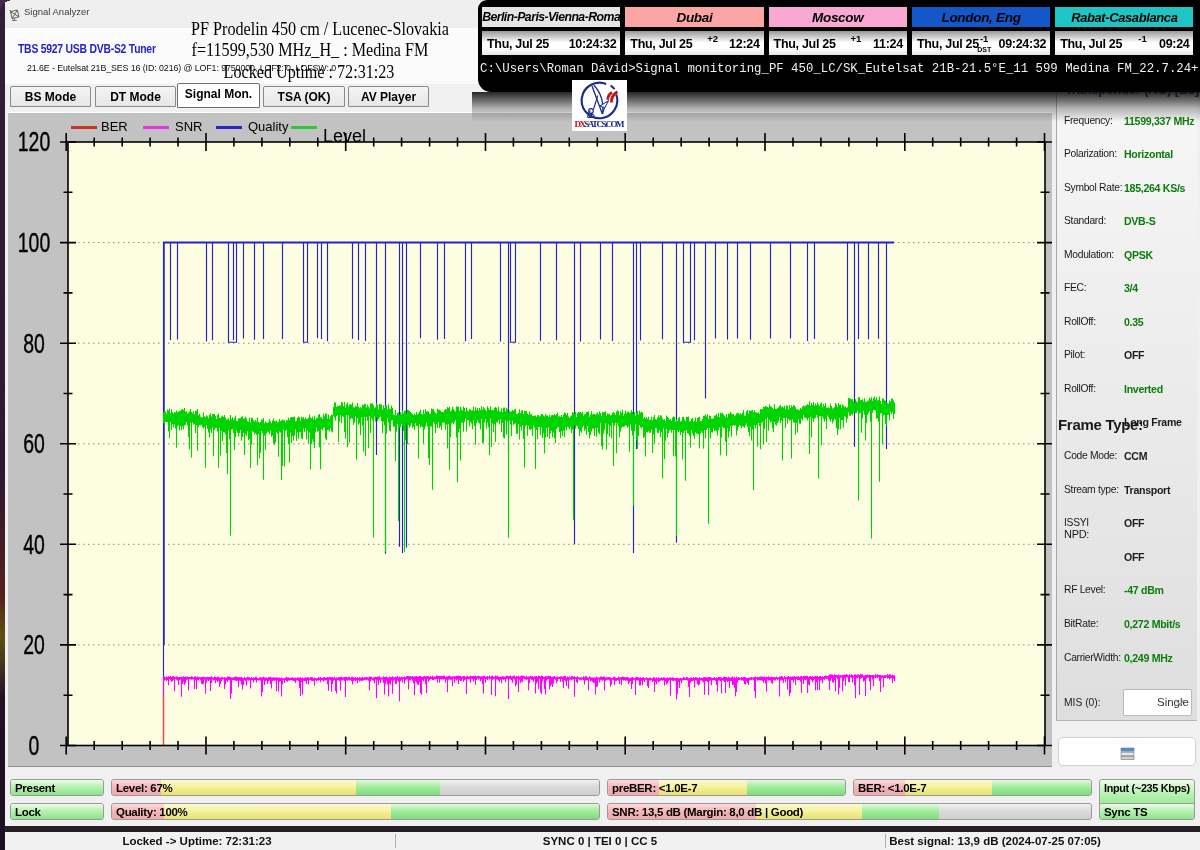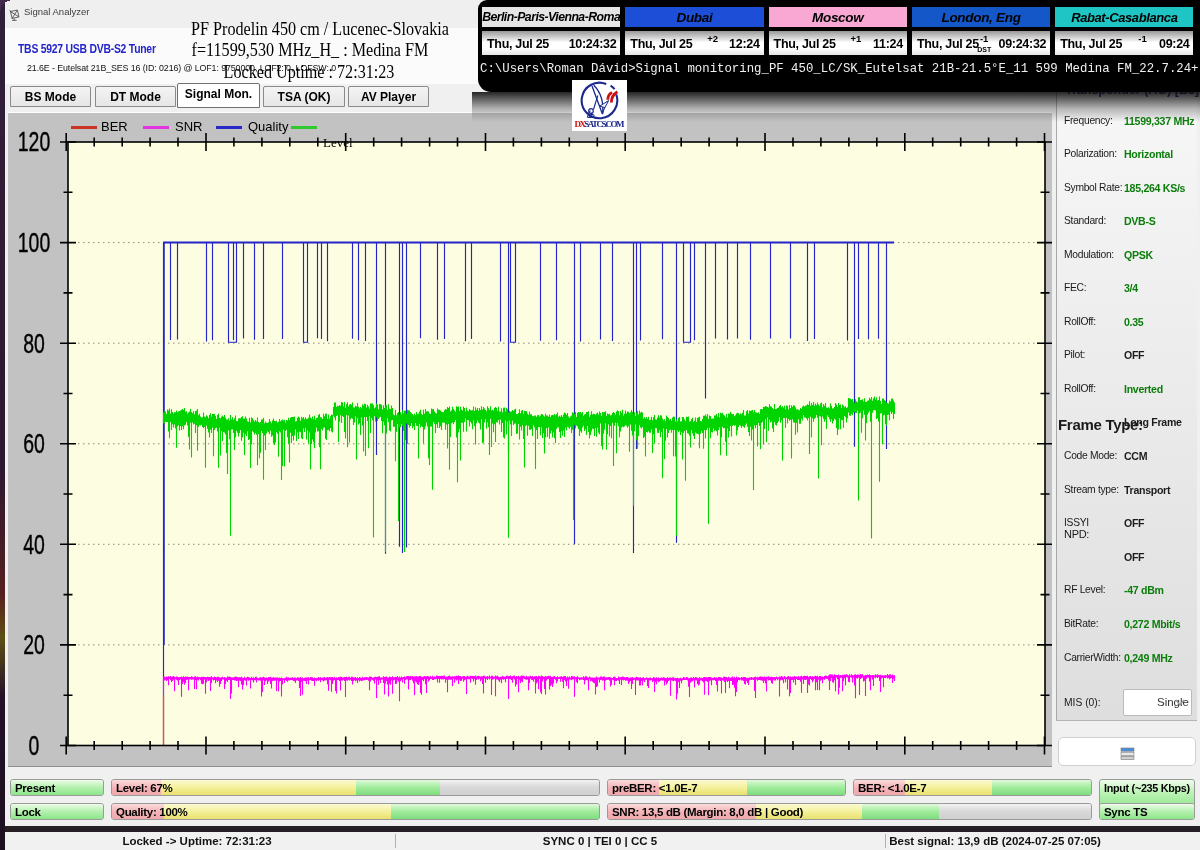--- a/index.html
+++ b/index.html
@@ -43,21 +43,21 @@
       <rect x="60.0" y="30.0" width="977.0" height="603.5" fill="none" stroke="#000" stroke-width="1.6"></rect>
     </svg>
 <div style="position:absolute;left:0;top:0;width:1044px;height:30px;">
       <div style="position:absolute;left:63px;top:13px;width:26px;height:2.5px;background:#c93425;"></div>
       <div style="position:absolute;left:93px;top:6px;font-size:13px;color:#000;">BER</div>
       <div style="position:absolute;left:135px;top:13px;width:26px;height:2.5px;background:#e135e1;"></div>
       <div style="position:absolute;left:167px;top:6px;font-size:13px;color:#000;">SNR</div>
       <div style="position:absolute;left:208px;top:13px;width:26px;height:2.5px;background:#2828c8;"></div>
       <div style="position:absolute;left:240px;top:6px;font-size:13px;color:#000;">Quality</div>
       <div style="position:absolute;left:283px;top:13px;width:26px;height:2.5px;background:#2fc82f;"></div>
-      <div style="position:absolute;left:315px;top:22px;font-size:13px;color:#000;font-family:Liberation Serif, serif;">Level</div>
+      <div style="position:absolute;left:315px;top:13px;font-size:18px;color:#000;">Level</div>
     </div>
 <div style="position:absolute;left:0;top:0;width:56px;height:654px;">
       <div style="position:absolute;left:0px;top:618px;width:52px;text-align:center;font-size:27px;color:#000;-webkit-text-stroke:0.4px #000;transform:scaleX(0.72);transform-origin:50% 50%;">0</div>
       <div style="position:absolute;left:0px;top:517px;width:52px;text-align:center;font-size:27px;color:#000;-webkit-text-stroke:0.4px #000;transform:scaleX(0.72);transform-origin:50% 50%;">20</div>
       <div style="position:absolute;left:0px;top:417px;width:52px;text-align:center;font-size:27px;color:#000;-webkit-text-stroke:0.4px #000;transform:scaleX(0.72);transform-origin:50% 50%;">40</div>
       <div style="position:absolute;left:0px;top:316px;width:52px;text-align:center;font-size:27px;color:#000;-webkit-text-stroke:0.4px #000;transform:scaleX(0.72);transform-origin:50% 50%;">60</div>
       <div style="position:absolute;left:0px;top:216px;width:52px;text-align:center;font-size:27px;color:#000;-webkit-text-stroke:0.4px #000;transform:scaleX(0.72);transform-origin:50% 50%;">80</div>
       <div style="position:absolute;left:0px;top:115px;width:52px;text-align:center;font-size:27px;color:#000;-webkit-text-stroke:0.4px #000;transform:scaleX(0.72);transform-origin:50% 50%;">100</div>
       <div style="position:absolute;left:0px;top:14px;width:52px;text-align:center;font-size:27px;color:#000;-webkit-text-stroke:0.4px #000;transform:scaleX(0.72);transform-origin:50% 50%;">120</div>
     </div>
@@ -119,21 +119,21 @@
 
 <div style="position:absolute;left:3.0px;top:6px;width:140.3px;">
  <div style="height:22px;background:#e5e5e5;border:1px solid #000;color:#000;font-weight:700;font-style:italic;font-size:12.3px;text-align:center;line-height:21px;letter-spacing:-0.55px;white-space:nowrap;overflow:hidden;">Berlin-Paris-Vienna-Roma</div>
  <div style="position:relative;height:26px;margin-top:2px;background:linear-gradient(#989898,#ffffff 48%,#ffffff 72%,#e4e4e4);border:1px solid #000;">
   <span style="position:absolute;left:5px;top:6px;font-size:12.5px;font-weight:700;letter-spacing:-0.3px;">Thu, Jul 25</span>
 
   <span style="position:absolute;right:4px;top:6px;font-size:12.5px;font-weight:700;letter-spacing:-0.3px;">10:24:32</span>
  </div>
 </div>
 <div style="position:absolute;left:146.3px;top:6px;width:140.3px;">
- <div style="height:22px;background:#1d4ed8;border:1px solid #000;color:#000;font-weight:700;font-style:italic;font-size:13.5px;text-align:center;line-height:21px;letter-spacing:-0.3px;white-space:nowrap;overflow:hidden;">Dubai</div>
+ <div style="height:22px;background:#fca5a5;border:1px solid #000;color:#000;font-weight:700;font-style:italic;font-size:13.5px;text-align:center;line-height:21px;letter-spacing:-0.3px;white-space:nowrap;overflow:hidden;">Dubai</div>
  <div style="position:relative;height:26px;margin-top:2px;background:linear-gradient(#989898,#ffffff 48%,#ffffff 72%,#e4e4e4);border:1px solid #000;">
   <span style="position:absolute;left:5px;top:6px;font-size:12.5px;font-weight:700;letter-spacing:-0.3px;">Thu, Jul 25</span>
   <div style="position:absolute;right:40px;top:2px;width:22px;text-align:center;line-height:8px;"><span style="font-size:9.5px;font-weight:700;">+2</span></div>
   <span style="position:absolute;right:4px;top:6px;font-size:12.5px;font-weight:700;letter-spacing:-0.3px;">12:24</span>
  </div>
 </div>
 <div style="position:absolute;left:289.6px;top:6px;width:140.3px;">
  <div style="height:22px;background:#f9a8d4;border:1px solid #000;color:#000;font-weight:700;font-style:italic;font-size:13.5px;text-align:center;line-height:21px;letter-spacing:-0.3px;white-space:nowrap;overflow:hidden;">Moscow</div>
  <div style="position:relative;height:26px;margin-top:2px;background:linear-gradient(#989898,#ffffff 48%,#ffffff 72%,#e4e4e4);border:1px solid #000;">
   <span style="position:absolute;left:5px;top:6px;font-size:12.5px;font-weight:700;letter-spacing:-0.3px;">Thu, Jul 25</span>

